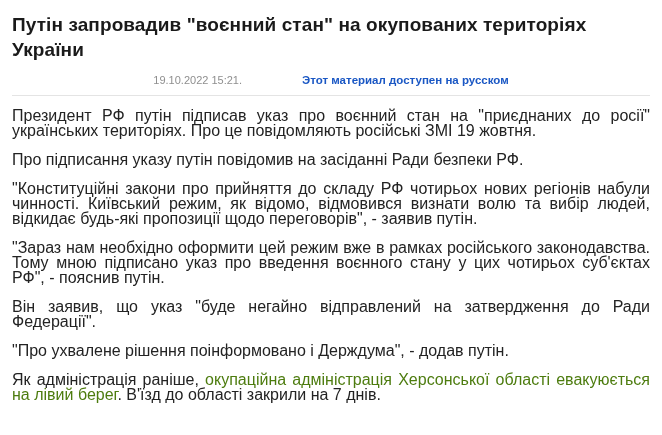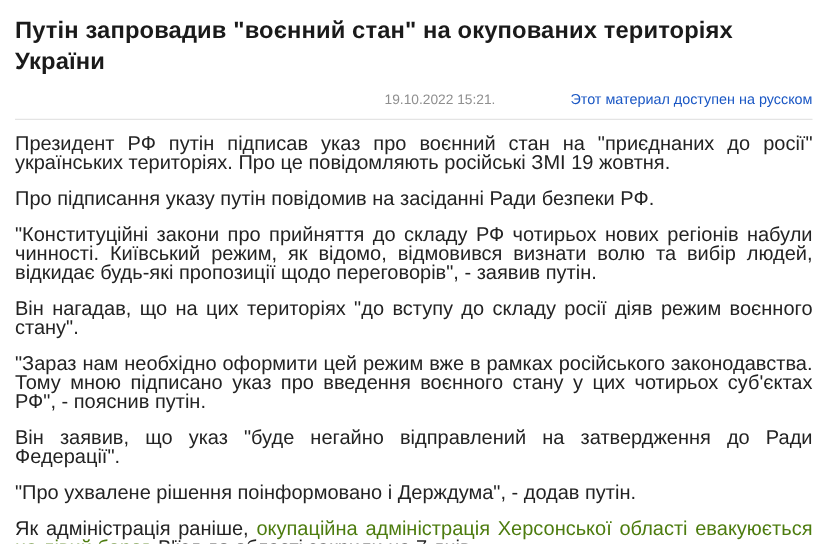--- a/index.html
+++ b/index.html
@@ -25,36 +25,37 @@
     font-size: 19px;
     font-weight: bold;
     line-height: 25px;
     color: #1a1a1a;
     margin: 2px 0 0 0;
     letter-spacing: 0.1px;
   }
   .meta-row {
     display: flex;
     align-items: baseline;
-    justify-content: flex-end;
+    justify-content: center;
     margin-top: 12px;
     font-size: 11px;
     color: #8a8a8a;
   }
   .meta-left {
     color: #8f8f8f;
     font-size: 11px;
     white-space: nowrap;
   }
   .meta-right {
     margin-left: 60px;
     font-size: 11.5px;
     color: #1a57c4;
     text-decoration: none;
     white-space: nowrap;
+    font-weight: bold;
   }
 
   .divider {
     height: 1px;
     background: #e4e4e4;
     margin: 9px 0 0 0;
   }
   .body-text {
     margin-top: 12px;
   }
@@ -82,20 +83,19 @@
     <span class="meta-left">19.10.2022 15:21.</span>
     <a class="meta-right" href="#">Этот материал доступен на русском</a>
   </div>
 
   <div class="divider"></div>
 
   <div class="body-text">
     <p>Президент РФ путін підписав указ про воєнний стан на "приєднаних до росії" українських територіях. Про це повідомляють російські ЗМІ 19 жовтня.</p>
     <p>Про підписання указу путін повідомив на засіданні Ради безпеки РФ.</p>
     <p>"Конституційні закони про прийняття до складу РФ чотирьох нових регіонів набули чинності. Київський режим, як відомо, відмовився визнати волю та вибір людей, відкидає будь-які пропозиції щодо переговорів", - заявив путін.</p>
-    <p>Він нагадав, що на цих територіях "до вступу до складу росії діяв режим воєнного стану".</p>
     <p>"Зараз нам необхідно оформити цей режим вже в рамках російського законодавства. Тому мною підписано указ про введення воєнного стану у цих чотирьох суб'єктах РФ", - пояснив путін.</p>
     <p>Він заявив, що указ "буде негайно відправлений на затвердження до Ради Федерації".</p>
     <p>"Про ухвалене рішення поінформовано і Держдума", - додав путін.</p>
     <p><span>Як адміністрація раніше, </span><a class="lnk" href="#">окупаційна адміністрація Херсонської області евакуюється на лівий берег</a><span>. В'їзд до області закрили на 7 днів.</span></p>
   </div>
 
 </div>
 
 </body></html>

